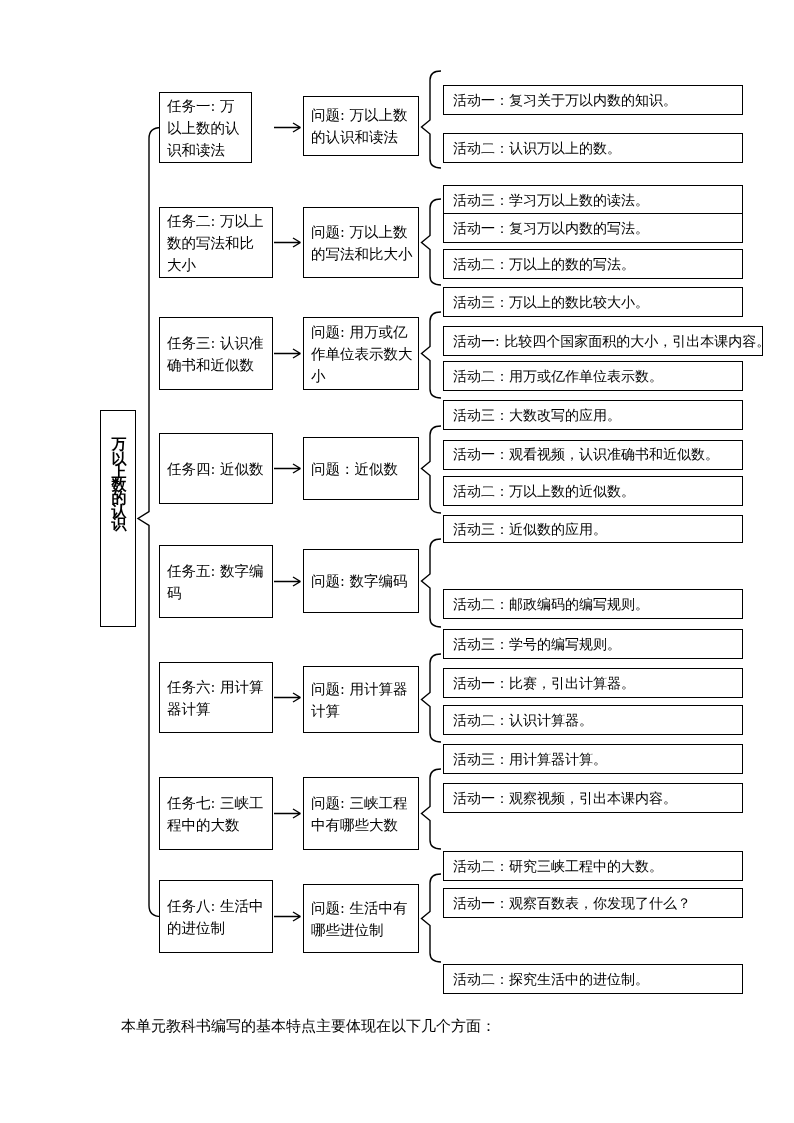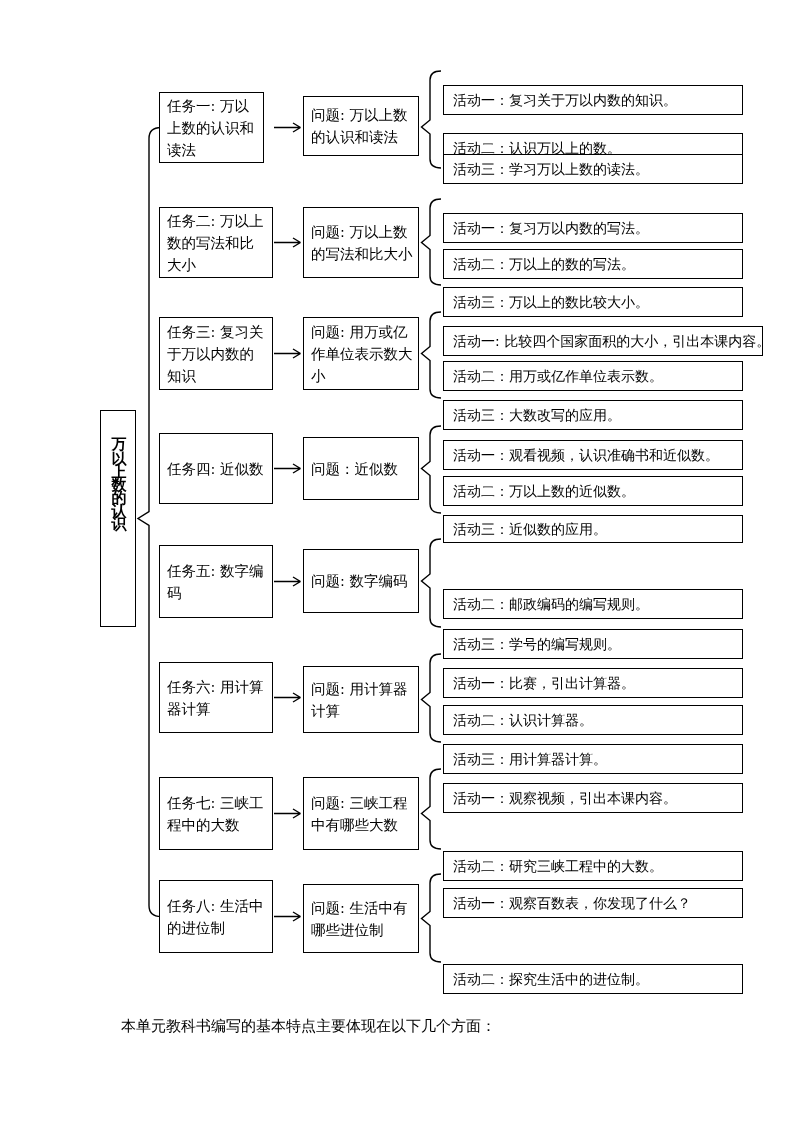--- a/index.html
+++ b/index.html
@@ -71,38 +71,38 @@
       <path d="M 274,697.5 L 300,697.5 M 293,693 L 300.5,697.5 M 293,702 L 300.5,697.5" fill="none" stroke="#000" stroke-width="1.4" stroke-linejoin="miter"></path>
       <path d="M 441,654 Q 430,654 430,663 L 430,692.5 L 421.5,699.5 L 430,706.5 L 430,733 Q 430,742 441,742" fill="none" stroke="#000" stroke-width="1.4" stroke-linejoin="miter"></path>
       <path d="M 274,813.5 L 300,813.5 M 293,809 L 300.5,813.5 M 293,818 L 300.5,813.5" fill="none" stroke="#000" stroke-width="1.4" stroke-linejoin="miter"></path>
       <path d="M 441,769 Q 430,769 430,778 L 430,806.5 L 421.5,813.5 L 430,820.5 L 430,840 Q 430,849 441,849" fill="none" stroke="#000" stroke-width="1.4" stroke-linejoin="miter"></path>
       <path d="M 274,916.5 L 300,916.5 M 293,912 L 300.5,916.5 M 293,921 L 300.5,916.5" fill="none" stroke="#000" stroke-width="1.4" stroke-linejoin="miter"></path>
       <path d="M 441,874 Q 430,874 430,883 L 430,911.5 L 421.5,918.5 L 430,925.5 L 430,953 Q 430,962 441,962" fill="none" stroke="#000" stroke-width="1.4" stroke-linejoin="miter"></path>
       <path d="M 161,127.5 Q 149,127.5 149,138.5 L 149,511.5 L 138,518.5 L 149,525.5 L 149,905.5 Q 149,916.5 161,916.5" fill="none" stroke="#000" stroke-width="1.4" stroke-linejoin="miter"></path>
     </svg>
   <div class="vbox" id="rootBox" style="left:100px;top:410px;width:36px;height:217px;">万以上数的认识</div>
   <div id="footer" style="left:121px;top:1016px;">本单元教科书编写的基本特点主要体现在以下几个方面：</div>
-<div class="box task" style="left: 159px; top: 92px; width: 105px; height: 71px;">任务一: 万以上数的认识和读法</div>
+<div class="box task" style="left: 159px; top: 92px; width: 93px; height: 71px;">任务一: 万以上数的认识和读法</div>
     <div class="box q" style="left: 303px; top: 96px; width: 116px; height: 60px;">问题: 万以上数的认识和读法</div>
     <div class="box act" style="left: 443px; top: 62px; width: 300px; height: 30px;">活动一：复习关于万以内数的知识。</div>
     <div class="box act" style="left: 443px; top: 110px; width: 300px; height: 30px;">活动二：认识万以上的数。</div>
-    <div class="box act" style="left: 443px; top: 131px; width: 300px; height: 30px;">活动三：学习万以上数的读法。</div>
+    <div class="box act" style="left: 443px; top: 162px; width: 300px; height: 30px;">活动三：学习万以上数的读法。</div>
     <div class="box task" style="left: 159px; top: 207px; width: 114px; height: 71px;">任务二: 万以上数的写法和比大小</div>
     <div class="box q" style="left: 303px; top: 207px; width: 116px; height: 71px;">问题: 万以上数的写法和比大小</div>
     <div class="box act" style="left: 443px; top: 190px; width: 300px; height: 30px;">活动一：复习万以内数的写法。</div>
     <div class="box act" style="left: 443px; top: 226px; width: 300px; height: 30px;">活动二：万以上的数的写法。</div>
     <div class="box act" style="left: 443px; top: 264px; width: 300px; height: 30px;">活动三：万以上的数比较大小。</div>
-    <div class="box task" style="left: 159px; top: 317px; width: 114px; height: 73px;">任务三: 复习关于万以内数的知识</div>
+    <div class="box task" style="left: 159px; top: 317px; width: 114px; height: 73px;">任务三: 认识准确书和近似数</div>
     <div class="box q" style="left: 303px; top: 317px; width: 116px; height: 73px;">问题: 用万或亿作单位表示数大小</div>
     <div class="box act" style="left: 443px; top: 303px; width: 320px; height: 30px;">活动一: 比较四个国家面积的大小，引出本课内容。</div>
     <div class="box act" style="left: 443px; top: 338px; width: 300px; height: 30px;">活动二：用万或亿作单位表示数。</div>
     <div class="box act" style="left: 443px; top: 377px; width: 300px; height: 30px;">活动三：大数改写的应用。</div>
     <div class="box task" style="left: 159px; top: 433px; width: 114px; height: 71px;">任务四: 近似数</div>
     <div class="box q" style="left: 303px; top: 437px; width: 116px; height: 63px;">问题：近似数</div>
-    <div class="box act" style="left: 443px; top: 417px; width: 300px; height: 30px;">活动一：观看视频，认识准确书和近似数。</div>
+    <div class="box act" style="left: 443px; top: 417px; width: 300px; height: 30px; font-family: Liberation Mono, monospace;">活动一：观看视频，认识准确书和近似数。</div>
     <div class="box act" style="left: 443px; top: 453px; width: 300px; height: 30px;">活动二：万以上数的近似数。</div>
     <div class="box act" style="left: 443px; top: 492px; width: 300px; height: 28px;">活动三：近似数的应用。</div>
     <div class="box task" style="left: 159px; top: 545px; width: 114px; height: 73px;">任务五: 数字编码</div>
     <div class="box q" style="left: 303px; top: 549px; width: 116px; height: 64px;">问题: 数字编码</div>
     <div class="box act" style="left: 443px; top: 566px; width: 300px; height: 30px;">活动二：邮政编码的编写规则。</div>
     <div class="box act" style="left: 443px; top: 606px; width: 300px; height: 30px;">活动三：学号的编写规则。</div>
     <div class="box task" style="left: 159px; top: 662px; width: 114px; height: 71px;">任务六: 用计算器计算</div>
     <div class="box q" style="left: 303px; top: 666px; width: 116px; height: 67px;">问题: 用计算器计算</div>
     <div class="box act" style="left: 443px; top: 645px; width: 300px; height: 30px;">活动一：比赛，引出计算器。</div>
     <div class="box act" style="left: 443px; top: 682px; width: 300px; height: 30px;">活动二：认识计算器。</div>

